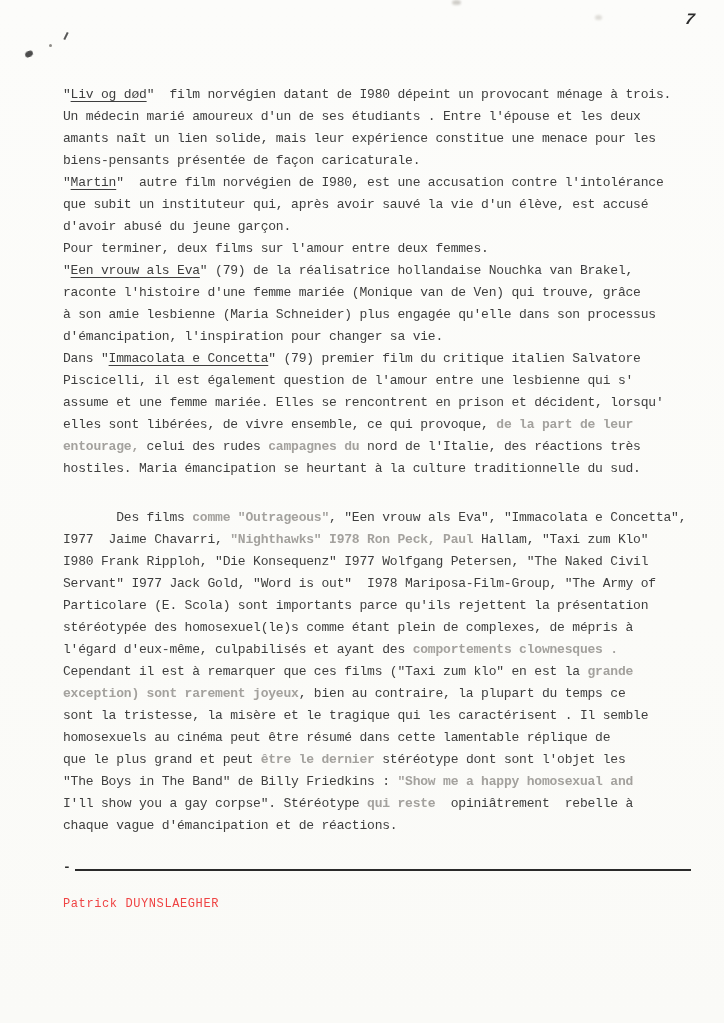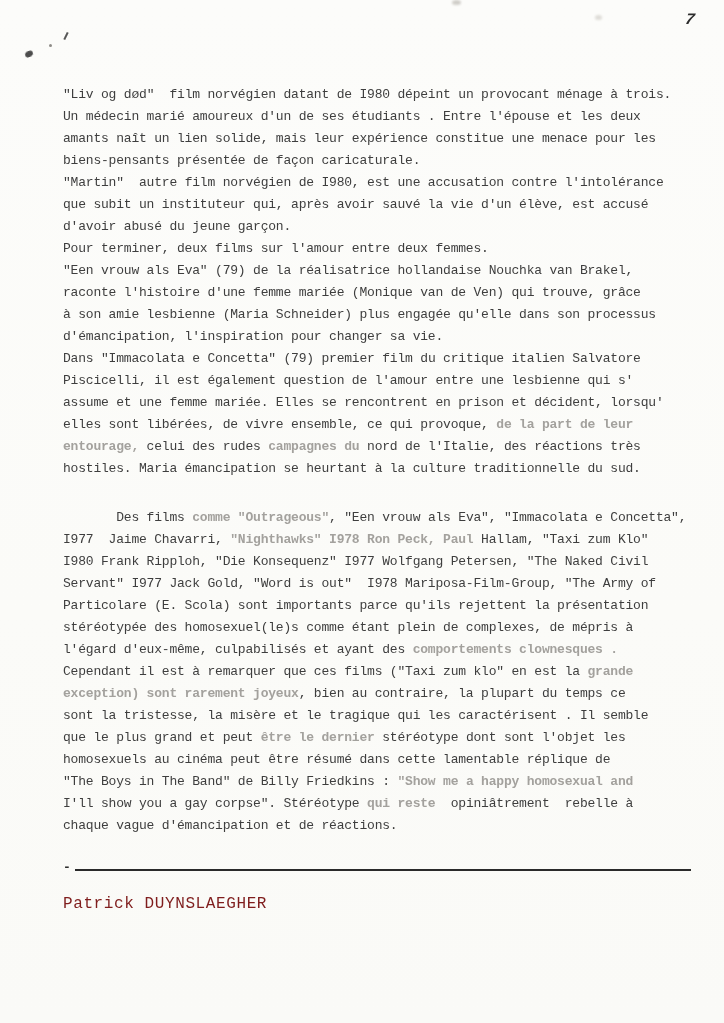--- a/index.html
+++ b/index.html
@@ -14,34 +14,34 @@
     font-size: 16px; font-weight: bold; font-style: italic;
     color: #2d2d2d; transform: skewX(-10deg);
   }
   .doc {
     position: absolute; left: 63px; top: 84px; width: 640px;
     font-size: 13px; line-height: 22px; color: #3e3e3e;
     letter-spacing: -0.2px;
   }
   .paragraph + .paragraph { margin-top: 27px; }
   .line { white-space: pre; }
-  .u { text-underline-offset: 3px; }
+  .u { text-decoration: underline; text-underline-offset: 3px; }
   .f { color: #a3a19d; font-weight: bold; }
   .rule-row {
     display: flex; align-items: center;
     margin-top: 26px; width: 628px; height: 10px;
   }
   .rule-dash { font-weight: bold; color: #2c2c2c; line-height: 10px; }
   .rule-line {
     flex: 1; height: 0; border-top: 2px solid #2a2a2a;
     margin-left: 4px; position: relative; top: 2px;
   }
   .signature {
-    margin-top: 20px; font-size: 16px; letter-spacing: 0.6px;
-    color: #7f1d1d;
+    margin-top: 20px; font-size: 12px; letter-spacing: 0.6px;
+    color: #ef4444;
   }
   
   .mark { position: absolute; pointer-events: none; }
   .mark-blob { left: 25px; top: 51px; width: 8px; height: 6px;
     background: #4c4c4c; border-radius: 60% 40% 55% 45%;
     filter: blur(0.7px); transform: rotate(-18deg); }
   .mark-dot { left: 49px; top: 44px; width: 3px; height: 3px;
     background: #8e8c88; border-radius: 50%; filter: blur(0.5px); }
   .mark-tick { left: 65px; top: 32px; width: 2px; height: 8px;
     background: #565656; transform: rotate(26deg); filter: blur(0.4px); }
@@ -87,22 +87,22 @@
         <div class="line"><span>       Des films </span><span class="f">comme "Outrageous"</span><span>, "Een vrouw als Eva", "Immacolata e Concetta",</span></div>
         <div class="line"><span>I977  Jaime Chavarri, </span><span class="f">"Nighthawks" I978 Ron Peck, Paul </span><span>Hallam, "Taxi zum Klo"</span></div>
         <div class="line"><span>I980 Frank Ripploh, "Die Konsequenz" I977 Wolfgang Petersen, "The Naked Civil</span></div>
         <div class="line"><span>Servant" I977 Jack Gold, "Word is out"  I978 Mariposa-Film-Group, "The Army of</span></div>
         <div class="line"><span>Particolare (E. Scola) sont importants parce qu'ils rejettent la présentation</span></div>
         <div class="line"><span>stéréotypée des homosexuel(le)s comme étant plein de complexes, de mépris à</span></div>
         <div class="line"><span>l'égard d'eux-même, culpabilisés et ayant des </span><span class="f">comportements clownesques .</span></div>
         <div class="line"><span>Cependant il est à remarquer que ces films ("Taxi zum klo" en est la </span><span class="f">grande</span></div>
         <div class="line"><span class="f">exception) sont rarement joyeux</span><span>, bien au contraire, la plupart du temps ce</span></div>
         <div class="line"><span>sont la tristesse, la misère et le tragique qui les caractérisent . Il semble</span></div>
+        <div class="line"><span>homosexuels au cinéma peut être résumé dans cette lamentable réplique de</span></div>
         <div class="line"><span>que le plus grand et peut </span><span class="f">être le dernier</span><span> stéréotype dont sont l'objet les</span></div>
-        <div class="line"><span>homosexuels au cinéma peut être résumé dans cette lamentable réplique de</span></div>
         <div class="line"><span>"The Boys in The Band" de Billy Friedkins : </span><span class="f">"Show me a happy homosexual and</span></div>
         <div class="line"><span>I'll show you a gay corpse". Stéréotype </span><span class="f">qui reste</span><span>  opiniâtrement  rebelle à</span></div>
         <div class="line"><span>chaque vague d'émancipation et de réactions.</span></div>
       </div>
     </div>
 
   <div class="rule-row">
     <span class="rule-dash">-</span>
     <span class="rule-line"></span>
   </div>

